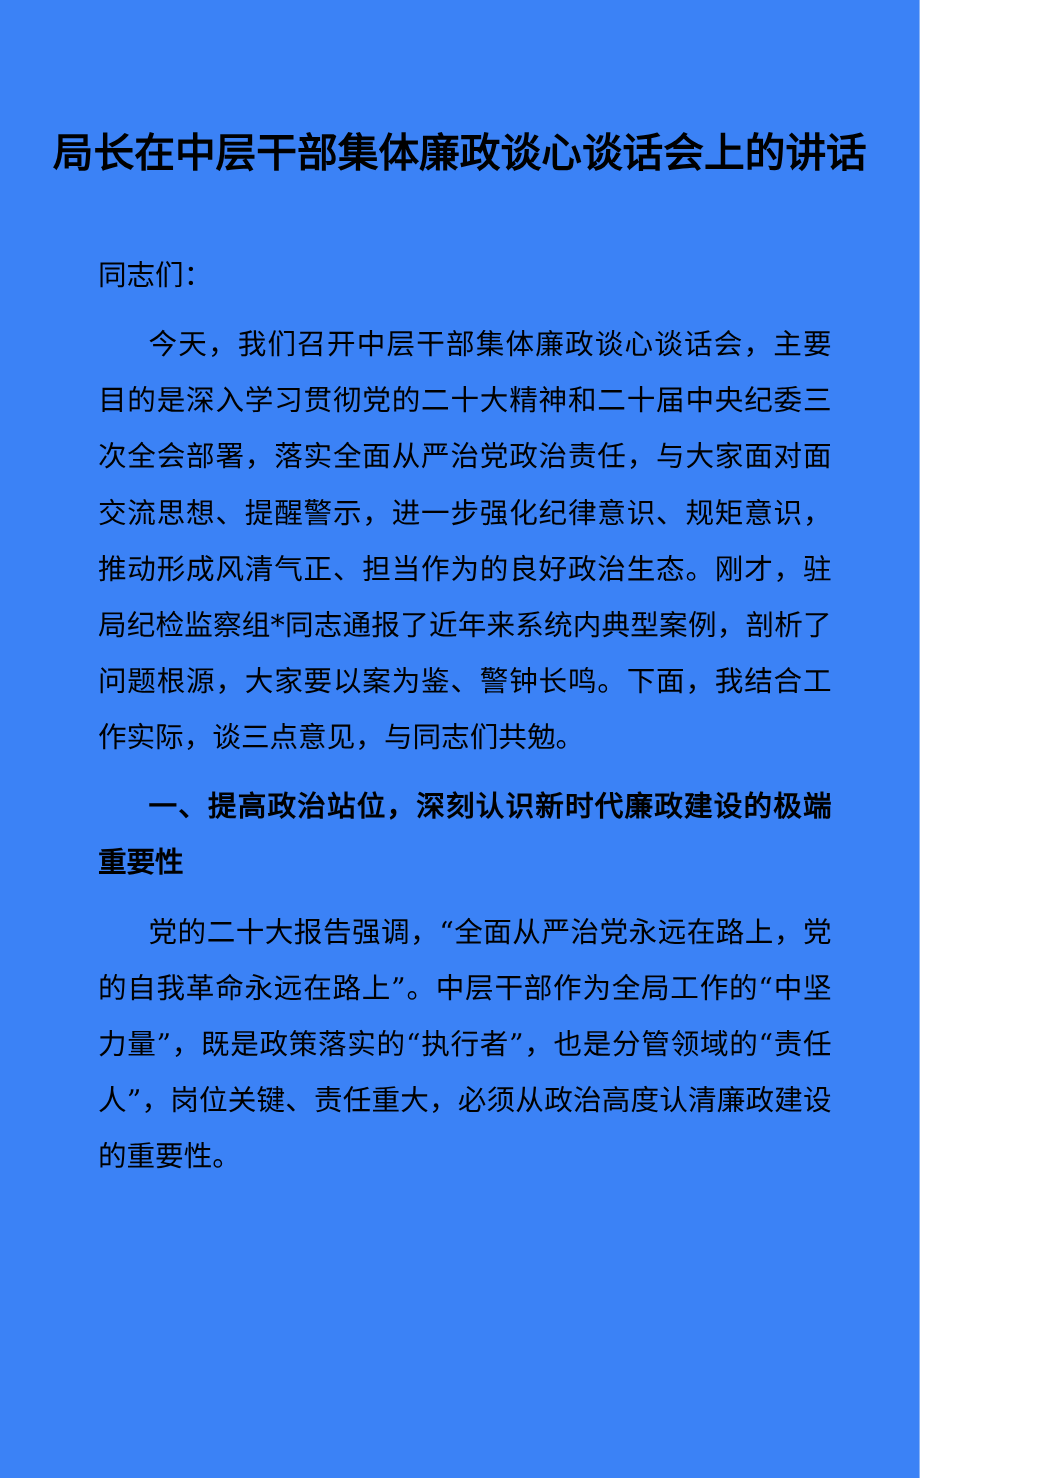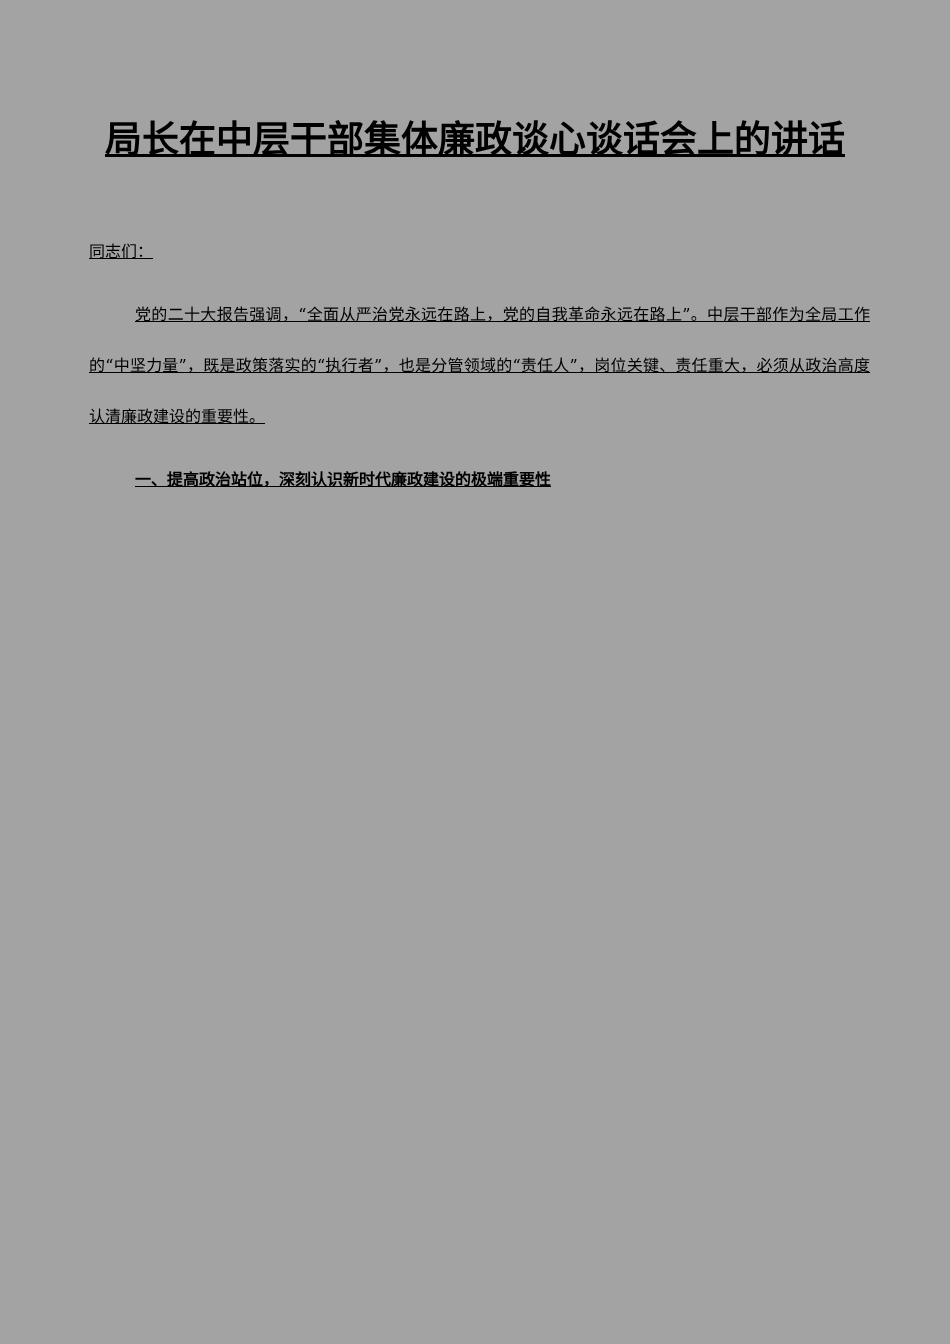--- a/index.html
+++ b/index.html
@@ -2,43 +2,42 @@
 <html lang="zh-CN"><head>
 <meta charset="utf-8">
 <style>
   html, body {
     margin: 0;
     padding: 0;
     background: #ffffff;
   }
   .page {
     position: relative;
-    width: 950px;
+    width: 836px;
     height: 1344px;
-    background: #a3a3a3;
+    background: #3b82f6;
     color: #000000;
     overflow: hidden;
-    text-decoration: underline;
   }
   .doc-title {
     margin: 0;
     padding-top: 118px;
     text-align: center;
     font-family: "DejaVu Sans", "Liberation Sans", sans-serif;
     font-weight: bold;
     font-size: 37px;
     line-height: 44px;
     color: #000000;
   }
   .doc-body {
     margin-top: 64px;
     padding-left: 89px;
     padding-right: 80px;
     font-family: "DejaVu Serif", "Liberation Serif", serif;
-    font-size: 16px;
+    font-size: 26px;
     line-height: 51px;
     text-align: justify;
     color: #000000;
   }
   .salutation {
     margin: 0 0 12px 0;
     text-indent: 0;
   }
   .para {
     margin: 0 0 12px 0;
@@ -53,19 +52,20 @@
 </style>
 </head>
 <body>
 
 <div class="page">
   <h1 class="doc-title">局长在中层干部集体廉政谈心谈话会上的讲话</h1>
 
   <div class="doc-body">
     <p class="salutation">同志们：</p>
 
+    <p class="para">今天，我们召开中层干部集体廉政谈心谈话会，主要目的是深入学习贯彻党的二十大精神和二十届中央纪委三次全会部署，落实全面从严治党政治责任，与大家面对面交流思想、提醒警示，进一步强化纪律意识、规矩意识，推动形成风清气正、担当作为的良好政治生态。刚才，驻局纪检监察组*同志通报了近年来系统内典型案例，剖析了问题根源，大家要以案为鉴、警钟长鸣。下面，我结合工作实际，谈三点意见，与同志们共勉。</p>
+
+    <p class="para section-heading">一、提高政治站位，深刻认识新时代廉政建设的极端重要性</p>
 
     <p class="para">党的二十大报告强调，“全面从严治党永远在路上，党的自我革命永远在路上”。中层干部作为全局工作的“中坚力量”，既是政策落实的“执行者”，也是分管领域的“责任人”，岗位关键、责任重大，必须从政治高度认清廉政建设的重要性。</p>
-
-    <p class="para section-heading">一、提高政治站位，深刻认识新时代廉政建设的极端重要性</p>
 
   </div>
 </div>
 
 </body></html>

